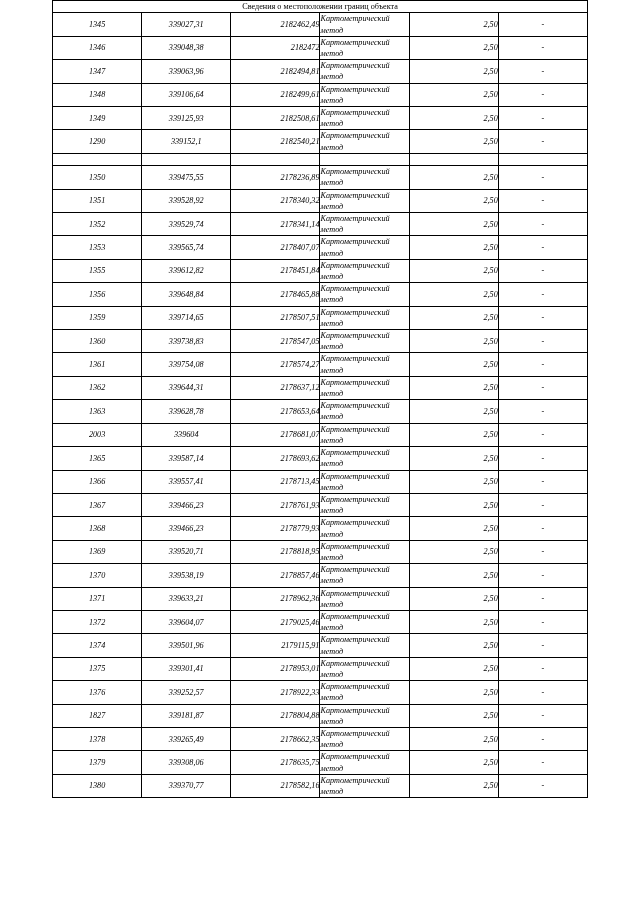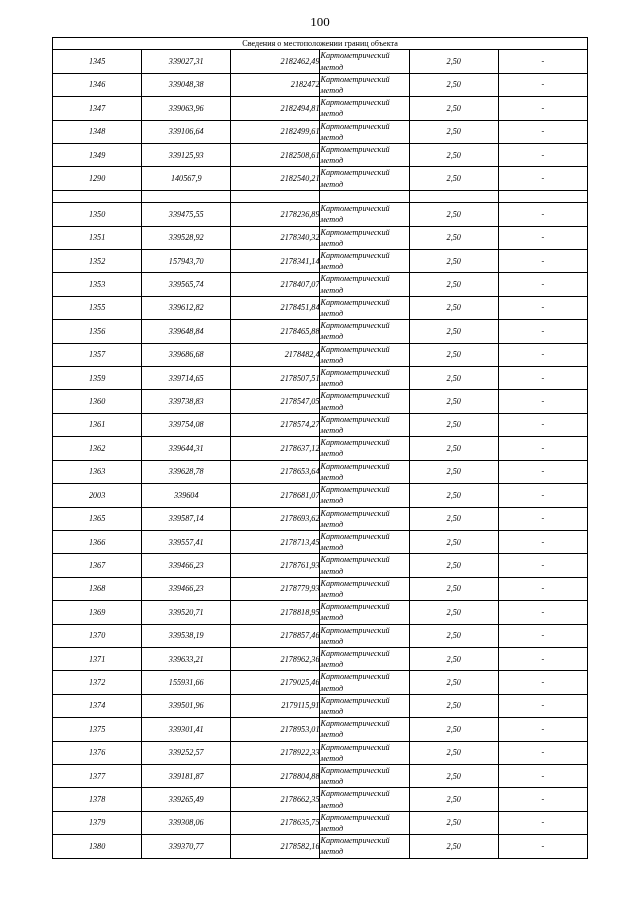--- a/index.html
+++ b/index.html
@@ -49,37 +49,36 @@
     font-size: 10.5px;
     font-family: "Liberation Serif", serif;
     height: 26px;
     line-height: 26px;
     font-style: normal;
   }
   .c-num { width: 56px; text-align: center; font-style: italic; }
   .c-x   { width: 72px; text-align: center; font-style: italic; }
   .c-y   { width: 80px; text-align: right; font-style: italic; }
   .c-met { width: 168px; text-align: left; font-style: italic; padding-left: 8px; margin-top: 41px; }
-  .c-acc { width: 78px; text-align: center; font-style: italic; }
+  .c-acc { width: 78px; text-align: right; font-style: italic; }
   .c-dash{ width: 82px; text-align: center; font-style: normal; }
   tr.spacer td {
     height: 11.4px;
     border: 1px solid #000000;
   }
   tr.spacer td.blankline {
     border-left: 1px solid #000000;
     border-right: 1px solid #000000;
   }
 </style>
 </head>
 <body>
 
 <div class="page">
 
-  <div class="page-number">100</div>
 
   <div class="table-wrap">
     <table class="doc">
       <tbody id="table-body">
         <tr>
           <td class="title-cell" colspan="6">Сведения о местоположении границ объекта</td>
         </tr>
       <tr>
             <td class="c-num">1345</td>
             <td class="c-x">339027,31</td>
@@ -115,21 +114,21 @@
           <tr>
             <td class="c-num">1349</td>
             <td class="c-x">339125,93</td>
             <td class="c-y">2182508,61</td>
             <td class="c-met">Картометрический метод</td>
             <td class="c-acc">2,50</td>
             <td class="c-dash">-</td>
           </tr>
           <tr>
             <td class="c-num">1290</td>
-            <td class="c-x">140567,9</td>
+            <td class="c-x">339152,1</td>
             <td class="c-y">2182540,21</td>
             <td class="c-met">Картометрический метод</td>
             <td class="c-acc">2,50</td>
             <td class="c-dash">-</td>
           </tr>
           <tr class="spacer">
             <td class="c-num blankline">&nbsp;</td>
             <td class="c-x blankline">&nbsp;</td>
             <td class="c-y blankline">&nbsp;</td>
             <td class="c-met blankline">&nbsp;</td>
@@ -147,21 +146,21 @@
           <tr>
             <td class="c-num">1351</td>
             <td class="c-x">339528,92</td>
             <td class="c-y">2178340,32</td>
             <td class="c-met">Картометрический метод</td>
             <td class="c-acc">2,50</td>
             <td class="c-dash">-</td>
           </tr>
           <tr>
             <td class="c-num">1352</td>
-            <td class="c-x">157943,70</td>
+            <td class="c-x">339529,74</td>
             <td class="c-y">2178341,14</td>
             <td class="c-met">Картометрический метод</td>
             <td class="c-acc">2,50</td>
             <td class="c-dash">-</td>
           </tr>
           <tr>
             <td class="c-num">1353</td>
             <td class="c-x">339565,74</td>
             <td class="c-y">2178407,07</td>
             <td class="c-met">Картометрический метод</td>
@@ -178,28 +177,20 @@
           </tr>
           <tr>
             <td class="c-num">1356</td>
             <td class="c-x">339648,84</td>
             <td class="c-y">2178465,88</td>
             <td class="c-met">Картометрический метод</td>
             <td class="c-acc">2,50</td>
             <td class="c-dash">-</td>
           </tr>
           <tr>
-            <td class="c-num">1357</td>
-            <td class="c-x">339686,68</td>
-            <td class="c-y">2178482,4</td>
-            <td class="c-met">Картометрический метод</td>
-            <td class="c-acc">2,50</td>
-            <td class="c-dash">-</td>
-          </tr>
-          <tr>
             <td class="c-num">1359</td>
             <td class="c-x">339714,65</td>
             <td class="c-y">2178507,51</td>
             <td class="c-met">Картометрический метод</td>
             <td class="c-acc">2,50</td>
             <td class="c-dash">-</td>
           </tr>
           <tr>
             <td class="c-num">1360</td>
             <td class="c-x">339738,83</td>
@@ -291,21 +282,21 @@
           <tr>
             <td class="c-num">1371</td>
             <td class="c-x">339633,21</td>
             <td class="c-y">2178962,36</td>
             <td class="c-met">Картометрический метод</td>
             <td class="c-acc">2,50</td>
             <td class="c-dash">-</td>
           </tr>
           <tr>
             <td class="c-num">1372</td>
-            <td class="c-x">155931,66</td>
+            <td class="c-x">339604,07</td>
             <td class="c-y">2179025,46</td>
             <td class="c-met">Картометрический метод</td>
             <td class="c-acc">2,50</td>
             <td class="c-dash">-</td>
           </tr>
           <tr>
             <td class="c-num">1374</td>
             <td class="c-x">339501,96</td>
             <td class="c-y">2179115,91</td>
             <td class="c-met">Картометрический метод</td>
@@ -322,21 +313,21 @@
           </tr>
           <tr>
             <td class="c-num">1376</td>
             <td class="c-x">339252,57</td>
             <td class="c-y">2178922,33</td>
             <td class="c-met">Картометрический метод</td>
             <td class="c-acc">2,50</td>
             <td class="c-dash">-</td>
           </tr>
           <tr>
-            <td class="c-num">1377</td>
+            <td class="c-num">1827</td>
             <td class="c-x">339181,87</td>
             <td class="c-y">2178804,88</td>
             <td class="c-met">Картометрический метод</td>
             <td class="c-acc">2,50</td>
             <td class="c-dash">-</td>
           </tr>
           <tr>
             <td class="c-num">1378</td>
             <td class="c-x">339265,49</td>
             <td class="c-y">2178662,35</td>

